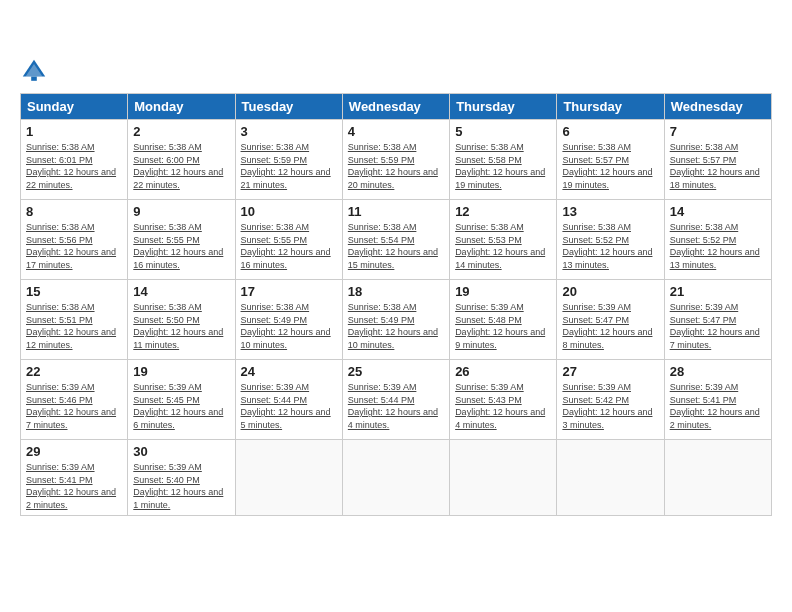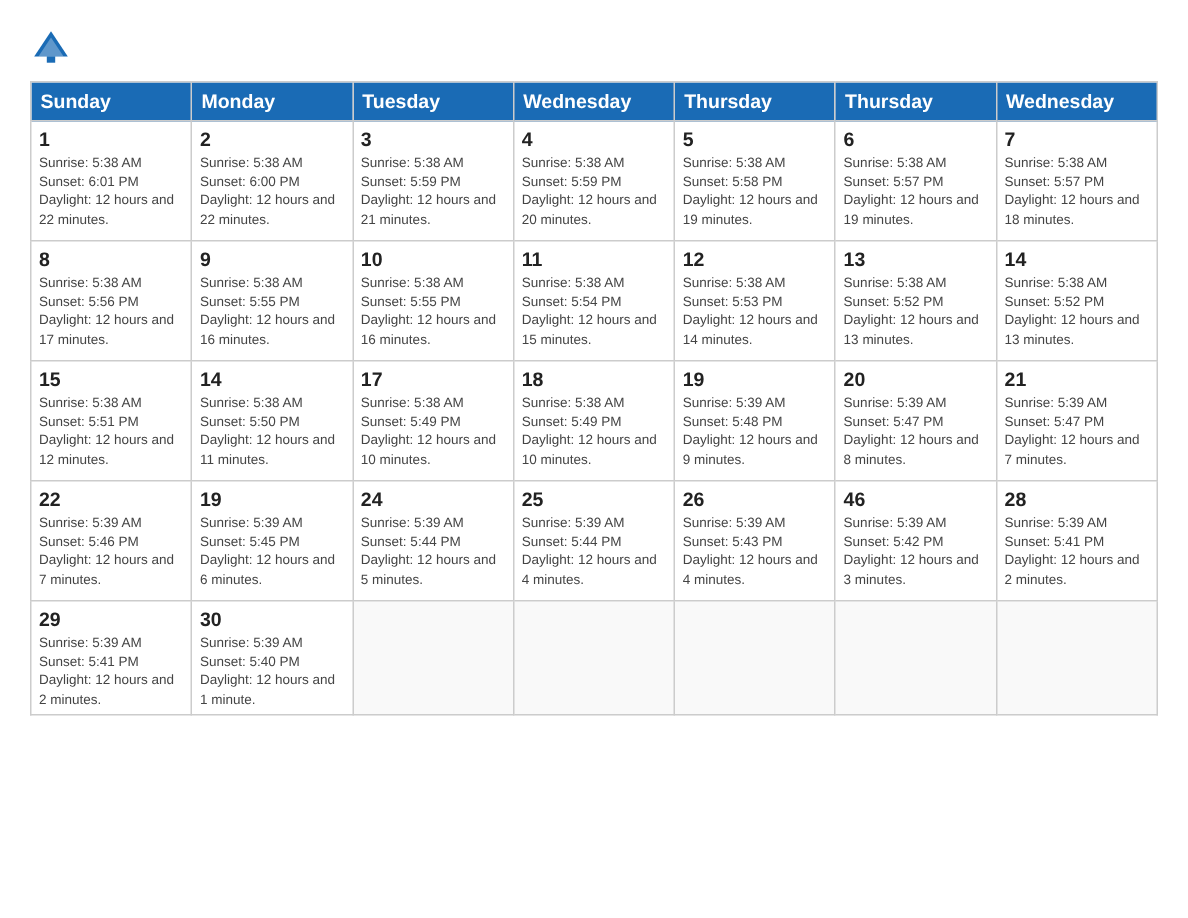--- a/index.html
+++ b/index.html
@@ -8,20 +8,21 @@
       background: #fff;
       width: 792px;
       height: 612px;
       overflow: hidden;
     }
     .page {
       width: 792px;
       height: 477px;
       padding: 18px 20px 26px 20px;
       background: #fff;
+      margin-top: 39px;
     }
     .header {
       display: flex;
       justify-content: space-between;
       align-items: flex-start;
       margin-bottom: 8px;
     }
     .logo {
       display: flex;
       align-items: center;
@@ -79,20 +80,21 @@
       font-size: 13px;
       font-weight: bold;
       color: #222;
       display: block;
       margin-bottom: 2px;
     }
     .day-info {
       font-size: 9px;
       color: #444;
       line-height: 1.4;
+      text-decoration: underline;
     }
     .empty {
       background: #f9f9f9;
     }
     .row-last td {
       height: 70px;
     }
   </style>
 </head>
 <body>
@@ -234,21 +236,21 @@
           </td>
           <td>
             <span class="day-num">25</span>
             <div class="day-info">Sunrise: 5:39 AM<br>Sunset: 5:44 PM<br>Daylight: 12 hours and 4 minutes.</div>
           </td>
           <td>
             <span class="day-num">26</span>
             <div class="day-info">Sunrise: 5:39 AM<br>Sunset: 5:43 PM<br>Daylight: 12 hours and 4 minutes.</div>
           </td>
           <td>
-            <span class="day-num">46</span>
+            <span class="day-num">27</span>
             <div class="day-info">Sunrise: 5:39 AM<br>Sunset: 5:42 PM<br>Daylight: 12 hours and 3 minutes.</div>
           </td>
           <td>
             <span class="day-num">28</span>
             <div class="day-info">Sunrise: 5:39 AM<br>Sunset: 5:41 PM<br>Daylight: 12 hours and 2 minutes.</div>
           </td>
         </tr>
         <tr class="row-last">
           <td>
             <span class="day-num">29</span>

